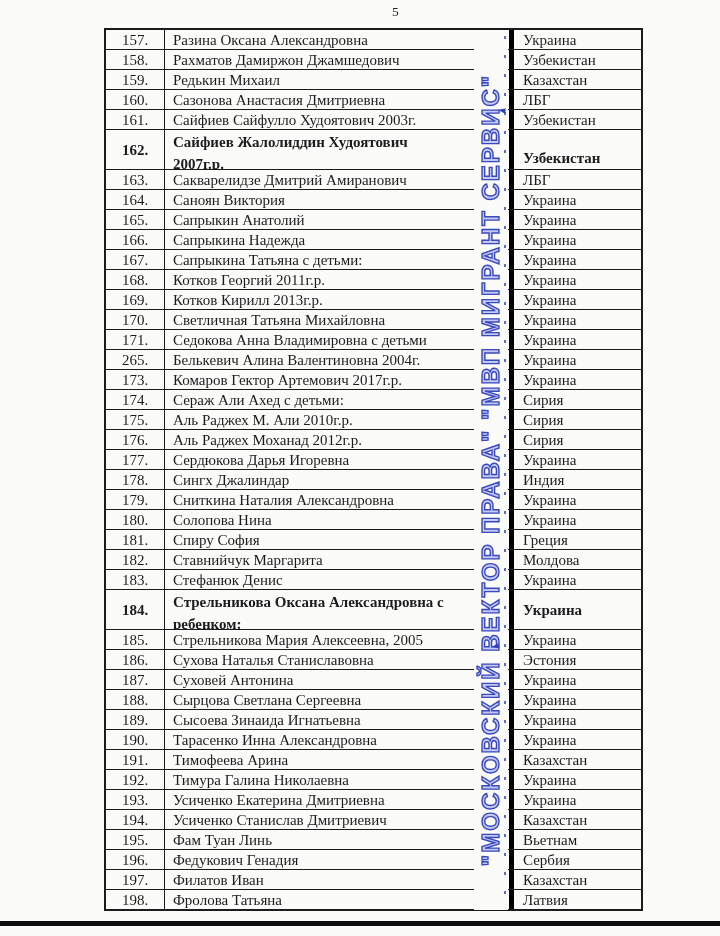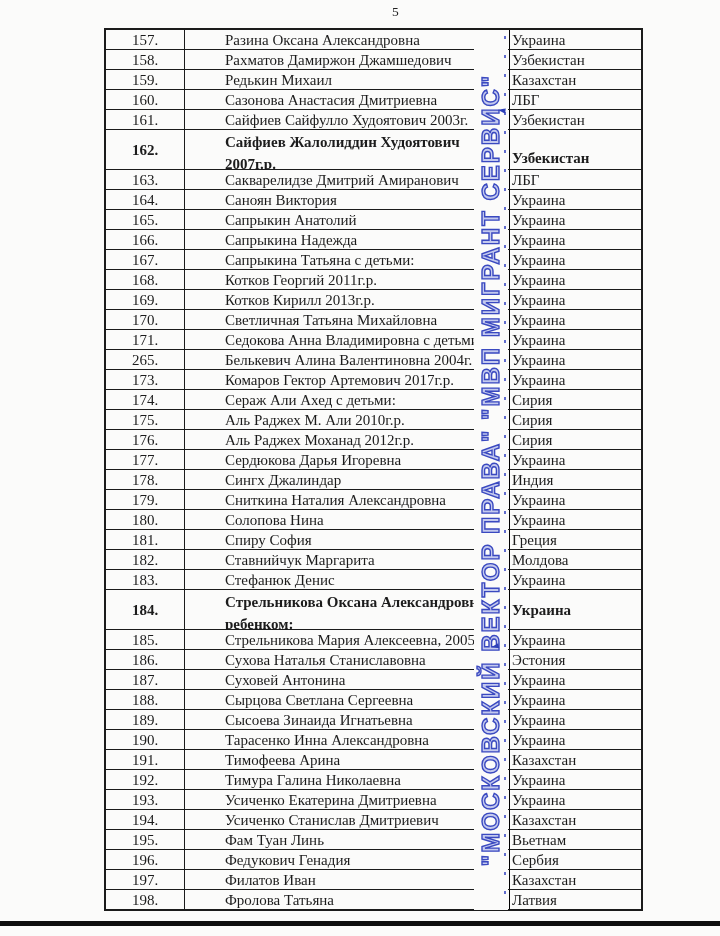--- a/index.html
+++ b/index.html
@@ -19,24 +19,24 @@
   .doc-table{
     position:absolute;left:104px;top:28px;width:539px;
     border:2px solid #1b1b1b;
     box-sizing:border-box;
     background:transparent;
   }
   .row{display:flex;height:20px;box-sizing:border-box;border-bottom:1px solid #1b1b1b;}
   .row:last-child{border-bottom:none;height:19px;}
   .row.tall{height:40px;font-weight:bold;}
   .cell{display:flex;align-items:center;box-sizing:border-box;font-size:15px;line-height:18px;}
-  .cell.num{width:79px;justify-content:center;border-right:1px solid #1b1b1b;flex:none;}
-  .cell.name{flex:1;padding-left:8px;white-space:nowrap;overflow:hidden;margin-left:32px;}
+  .cell.num{width:59px;justify-content:center;border-right:1px solid #1b1b1b;flex:none;}
+  .cell.name{flex:1;padding-left:8px;white-space:nowrap;overflow:hidden;}
   .row.tall .cell.name{white-space:pre-line;line-height:22px;padding-top:1px;align-items:flex-start;}
-  .cell.country{width:132px;padding-left:2px;border-left:1px solid #000000;flex:none;}
+  .cell.country{width:132px;padding-left:9px;border-left:5px solid #000000;flex:none;}
   .row.country-bottom .cell.country{align-items:flex-end;padding-bottom:2px;}
   
   .watermark-band{
     position:absolute;left:474px;top:30px;width:34px;height:880px;
     background:#fbfbfa;
   }
   .watermark-rot{
     position:absolute;left:491px;top:470px;width:0;height:0;
   }
   .watermark-text{

